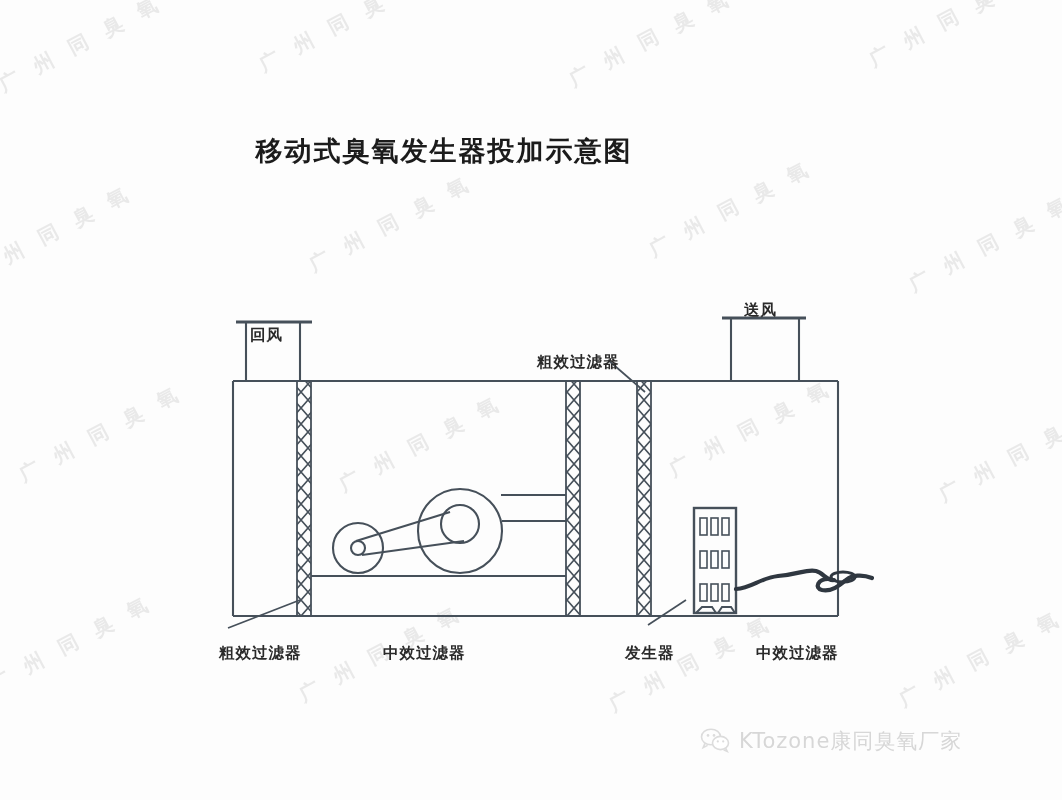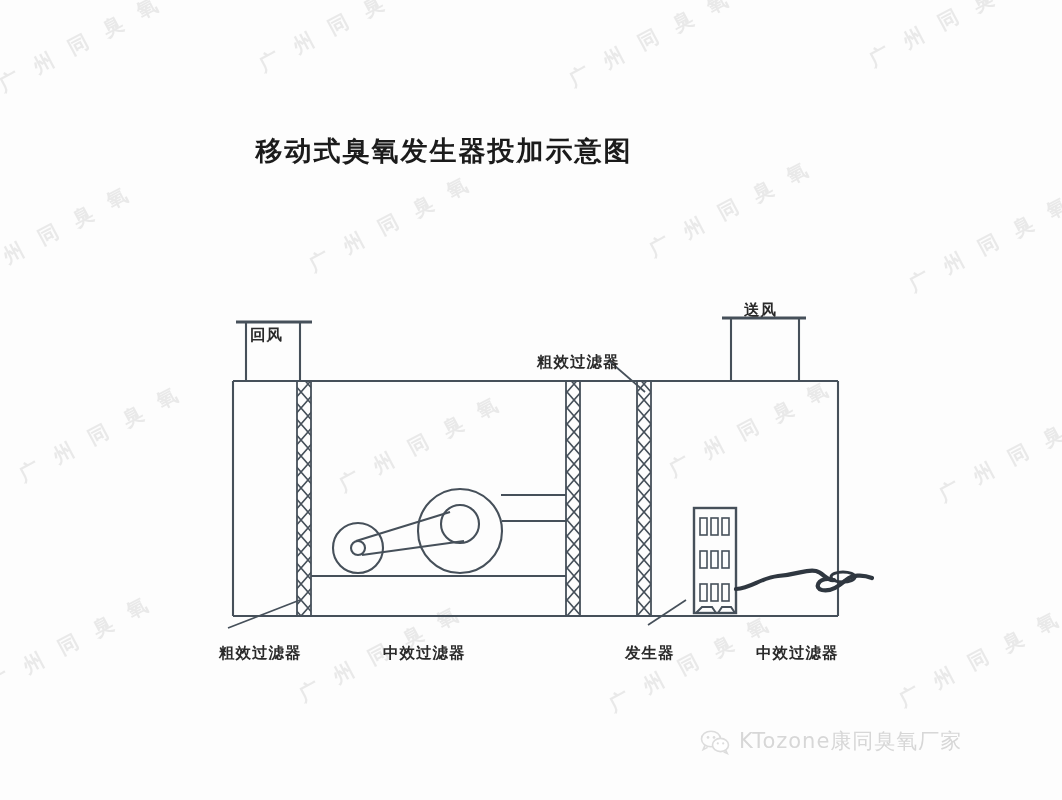--- a/index.html
+++ b/index.html
@@ -59,21 +59,21 @@
     white-space: nowrap;
     letter-spacing: 1px;
     font-family: "DejaVu Sans", "Liberation Sans", sans-serif;
     margin-top: 15px;
   }
   .footer {
     position: absolute;
     left: 700px;
     top: 727px;
     display: flex;
-    align-items: flex-end;
+    align-items: flex-start;
     gap: 9px;
     color: #d7d7d7;
     font-size: 21px;
     letter-spacing: 1px;
     white-space: nowrap;
     font-family: "DejaVu Sans", "Liberation Sans", sans-serif;
   }
   .footer svg { display:block; }
 </style>
 </head>

